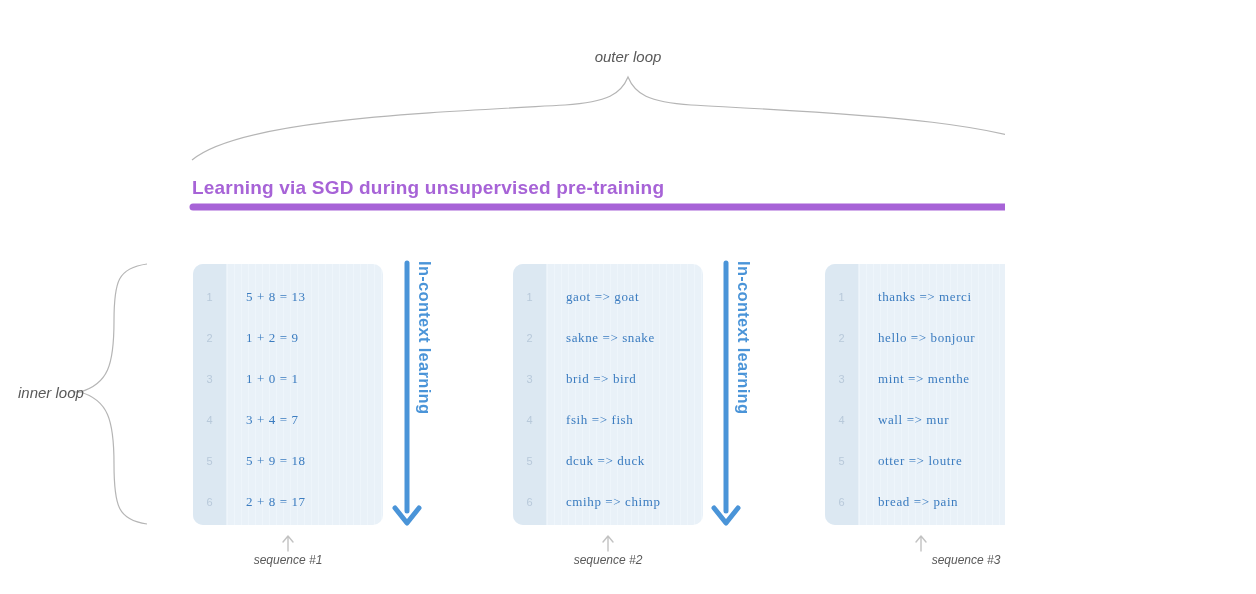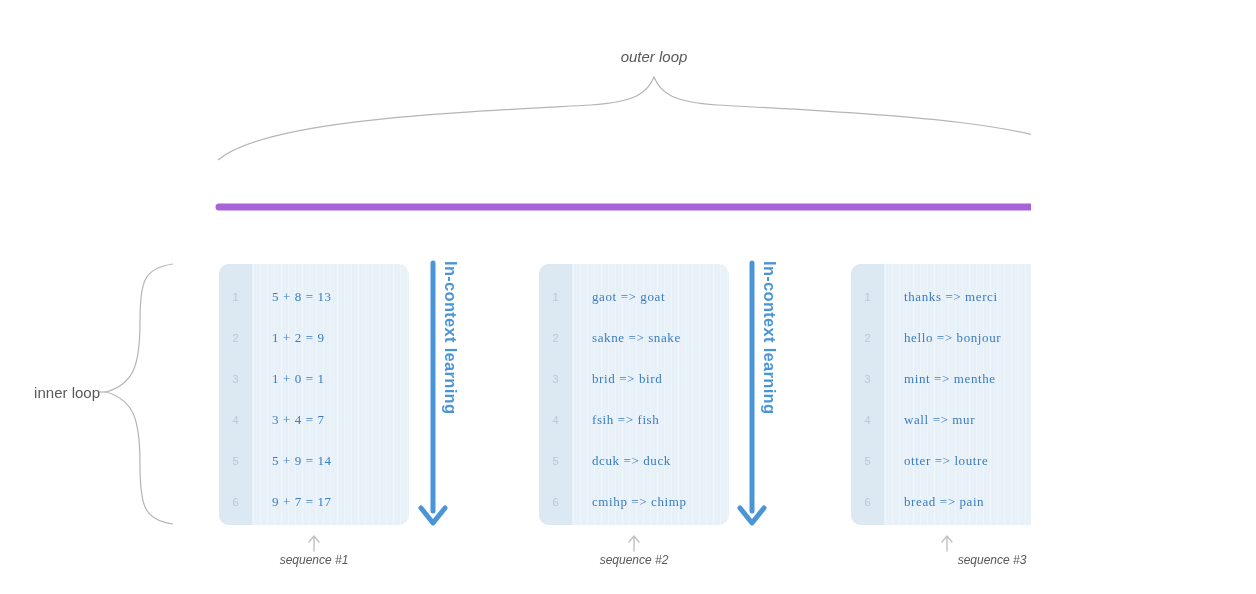--- a/index.html
+++ b/index.html
@@ -9,30 +9,30 @@
     --panel-bg:#e9f1f8;
     --panel-stripe:#eef5fb;
     --panel-gutter:#dce8f2;
     --row-number:#b8c9da;
     --brace-gray:#b5b5b5;
     --label-gray:#595959;
     --uparrow-gray:#c2c2c2;
   }
   *{margin:0;padding:0;box-sizing:border-box;}
   body{background:#fff;font-family:"Liberation Sans",sans-serif;}
-  .stage{position:relative;width:1005px;height:594px;background:#ffffff;overflow:hidden;margin-left:26px;}
+  .stage{position:relative;width:1005px;height:594px;background:#ffffff;overflow:hidden;}
   .overlay{position:absolute;left:0;top:0;pointer-events:none;}
   .brace{fill:none;stroke:var(--brace-gray);stroke-width:1.2px;}
   .purple-arrow line,.purple-arrow polyline{stroke:var(--purple-arrow);stroke-width:7px;fill:none;stroke-linecap:round;stroke-linejoin:round;}
   .blue-arrow line,.blue-arrow polyline{stroke:var(--blue-arrow);stroke-width:5px;fill:none;stroke-linecap:round;stroke-linejoin:round;}
   .up-arrow line,.up-arrow polyline{stroke:var(--uparrow-gray);stroke-width:1.4px;fill:none;stroke-linecap:round;stroke-linejoin:round;}
   .outer-loop-label{position:absolute;left:558px;top:48px;width:140px;text-align:center;
     font-style:italic;font-size:15px;color:var(--label-gray);}
-  .inner-loop-label{position:absolute;left:4px;top:384px;width:70px;text-align:right;white-space:nowrap;
-    font-size:15px;color:var(--label-gray);}
+  .inner-loop-label{position:absolute;left:18px;top:384px;width:70px;white-space:nowrap;
+    font-style:italic;font-size:15px;color:var(--label-gray);}
   .sgd-heading{position:absolute;left:192px;top:177px;font-size:19px;font-weight:bold;
     color:var(--purple-arrow);letter-spacing:0.2px;white-space:nowrap;}
   .panel{position:absolute;top:264px;width:190px;height:261px;border-radius:10px;overflow:hidden;
     background:repeating-linear-gradient(90deg,var(--panel-bg) 0px,var(--panel-bg) 6px,var(--panel-stripe) 6px,var(--panel-stripe) 7px);}
   .panel .gutter{position:absolute;left:0;top:0;width:33px;height:100%;background:var(--panel-gutter);}
   .panel .rows{position:absolute;left:0;top:0;width:100%;height:100%;
     display:flex;flex-direction:column;justify-content:space-around;padding:12px 0 2px 0;}
   .row{display:flex;align-items:center;}
   .row .num{width:33px;flex-shrink:0;text-align:center;font-size:11px;color:var(--row-number);
     font-family:"Liberation Sans",sans-serif;}
@@ -82,20 +82,21 @@
       <polyline points="603,542 608,536 613,542"></polyline>
     </g>
     <g class="up-arrow">
       <line x1="921" y1="551" x2="921" y2="537"></line>
       <polyline points="916,542 921,536 926,542"></polyline>
     </g>
   </svg>
 
   <div class="outer-loop-label">outer loop</div>
   <div class="inner-loop-label">inner loop</div>
+  <div class="sgd-heading">Learning via SGD during unsupervised pre-training</div>
 
   <div class="panel" style="left:193px">
     <div class="gutter"></div>
     <div class="rows">
       <div class="row">
           <span class="num">1</span>
           <span class="code">5 + 8 = 13</span>
         </div>
       <div class="row">
           <span class="num">2</span>
@@ -104,25 +105,25 @@
       <div class="row">
           <span class="num">3</span>
           <span class="code">1 + 0 = 1</span>
         </div>
       <div class="row">
           <span class="num">4</span>
           <span class="code">3 + 4 = 7</span>
         </div>
       <div class="row">
           <span class="num">5</span>
-          <span class="code">5 + 9 = 14</span>
+          <span class="code">5 + 9 = 18</span>
         </div>
       <div class="row">
           <span class="num">6</span>
-          <span class="code">9 + 7 = 17</span>
+          <span class="code">2 + 8 = 17</span>
         </div>
     </div>
   </div>
 
   <div class="panel" style="left:513px">
     <div class="gutter"></div>
     <div class="rows">
       <div class="row">
           <span class="num">1</span>
           <span class="code">gaot =&gt; goat</span>

